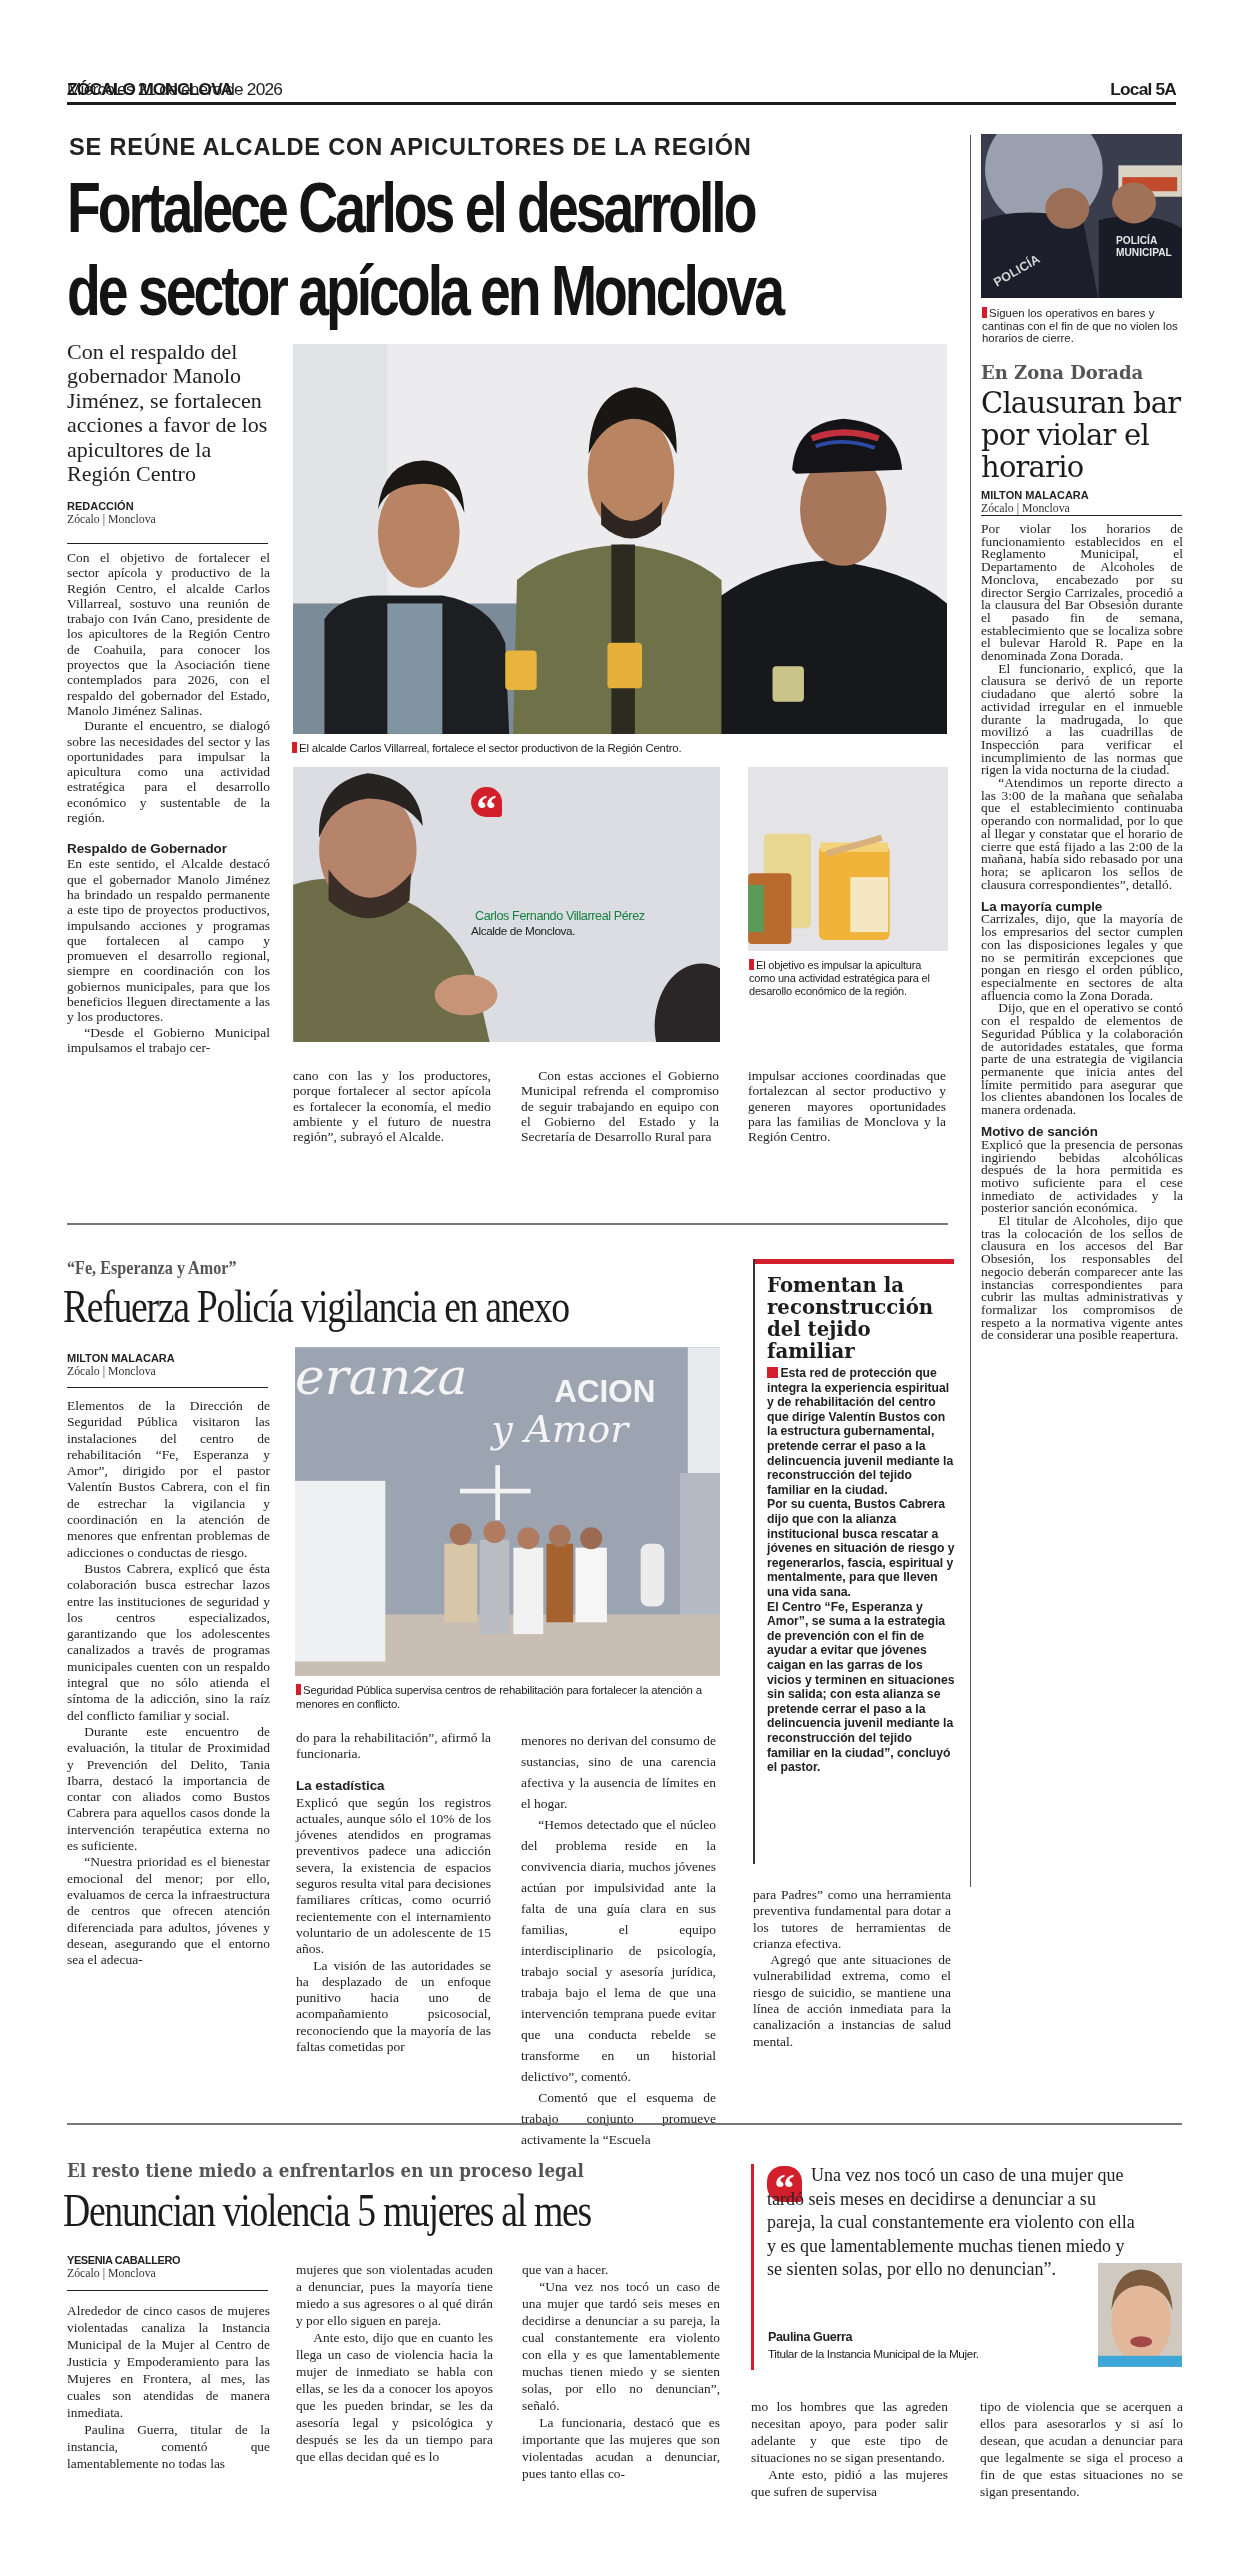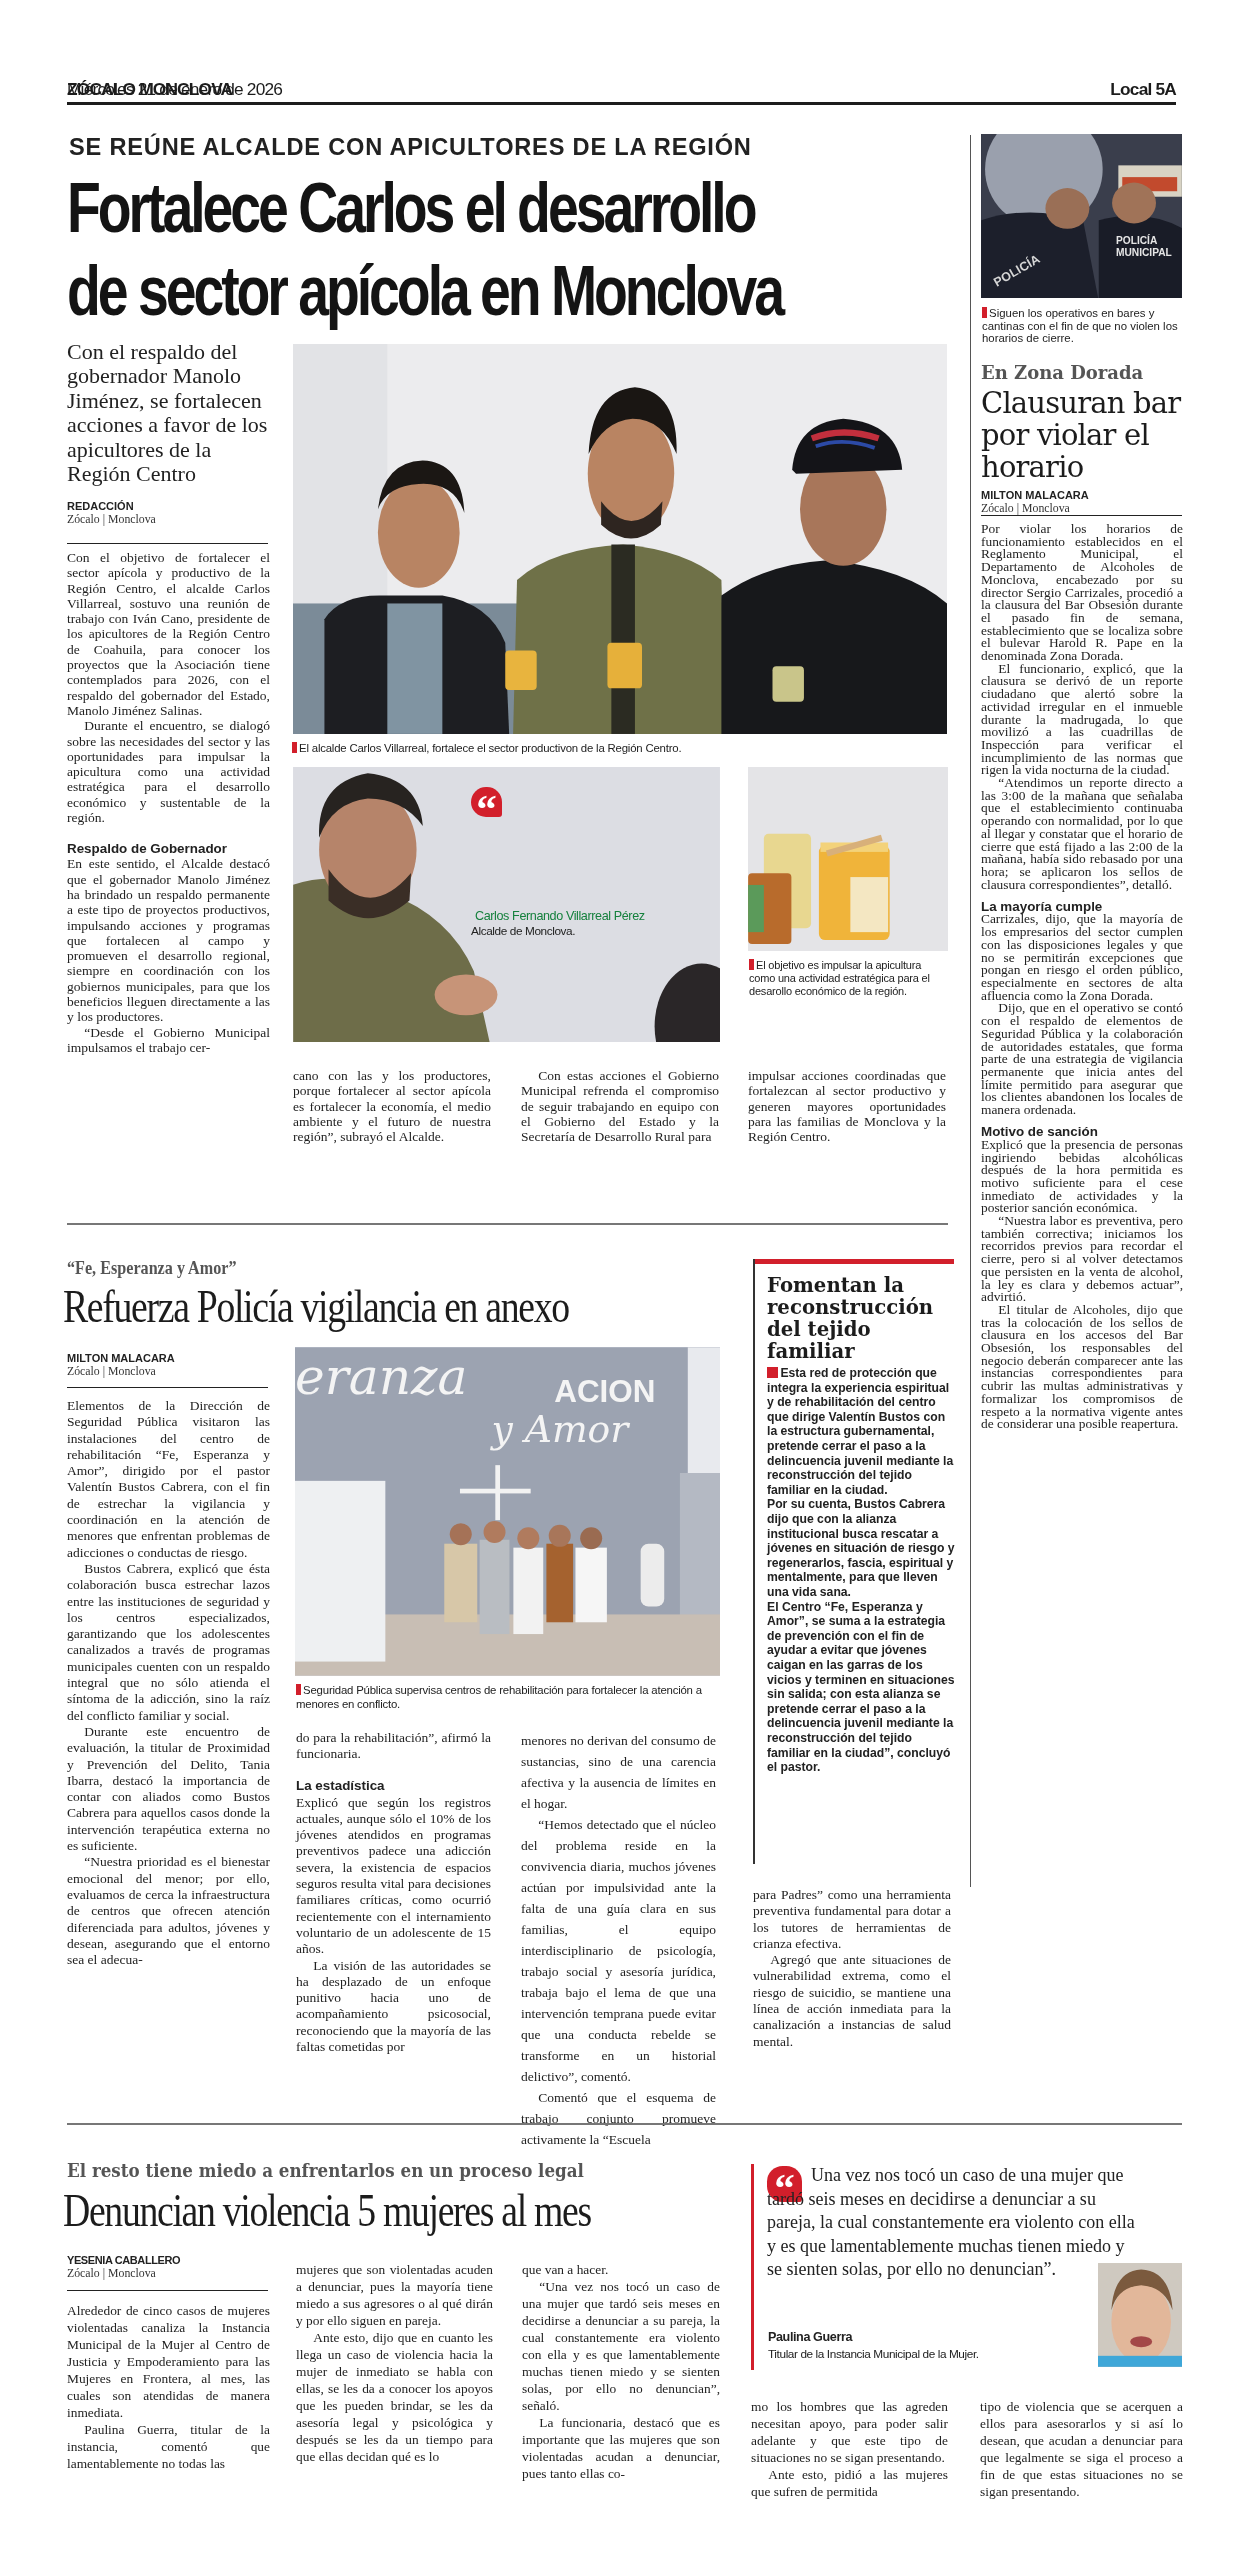--- a/index.html
+++ b/index.html
@@ -165,21 +165,20 @@
 <div class="abs rule-thin" style="left:981px;top:515px;width:201px;height:0.8px"></div>
 <div class="abs body" style="left:981px;top:523px;width:202px;font-size:13.4px;line-height:12.7px">
   <p class="first">Por violar los horarios de funcionamiento establecidos en el Reglamento Municipal, el Departamento de Alcoholes de Monclova, encabezado por su director Sergio Carrizales, procedió a la clausura del Bar Obsesión durante el pasado fin de semana, establecimiento que se localiza sobre el bulevar Harold R. Pape en la denominada Zona Dorada.</p>
   <p>El funcionario, explicó, que la clausura se derivó de un reporte ciudadano que alertó sobre la actividad irregular en el inmueble durante la madrugada, lo que movilizó a las cuadrillas de Inspección para verificar el incumplimiento de las normas que rigen la vida nocturna de la ciudad.</p>
   <p>“Atendimos un reporte directo a las 3:00 de la mañana que señalaba que el establecimiento continuaba operando con normalidad, por lo que al llegar y constatar que el horario de cierre que está fijado a las 2:00 de la mañana, había sido rebasado por una hora; se aplicaron los sellos de clausura correspondientes”, detalló.</p>
   <div class="subhead" style="margin-top:9.4px">La mayoría cumple</div>
   <p class="first">Carrizales, dijo, que la mayoría de los empresarios del sector cumplen con las disposiciones legales y que no se permitirán excepciones que pongan en riesgo el orden público, especialmente en sectores de alta afluencia como la Zona Dorada.</p>
   <p>Dijo, que en el operativo se contó con el respaldo de elementos de Seguridad Pública y la colaboración de autoridades estatales, que forma parte de una estrategia de vigilancia permanente que inicia antes del límite permitido para asegurar que los clientes abandonen los locales de manera ordenada.</p>
   <div class="subhead" style="margin-top:9.4px">Motivo de sanción</div>
   <p class="first">Explicó que la presencia de personas ingiriendo bebidas alcohólicas después de la hora permitida es motivo suficiente para el cese inmediato de actividades y la posterior sanción económica.</p>
-  <p>“Nuestra labor es preventiva, pero también correctiva; iniciamos los recorridos previos para recordar el cierre, pero si al volver detectamos que persisten en la venta de alcohol, la ley es clara y debemos actuar”, advirtió.</p>
   <p>El titular de Alcoholes, dijo que tras la colocación de los sellos de clausura en los accesos del Bar Obsesión, los responsables del negocio deberán comparecer ante las instancias correspondientes para cubrir las multas administrativas y formalizar los compromisos de respeto a la normativa vigente antes de considerar una posible reapertura.</p>
 </div>
 
 <div class="abs" style="left:67px;top:1257px;font-family:'Liberation Serif',serif;font-weight:bold;font-size:19px;color:#555;transform:scaleX(.85);transform-origin:left top">“Fe, Esperanza y Amor”</div>
 <div class="abs headline-light" style="left:63px;top:1280px">Refuerza Policía vigilancia en anexo</div>
 <div class="abs" style="left:67px;top:1352px;width:201px">
   <div class="byline-name">MILTON MALACARA</div>
   <div class="byline-place">Zócalo | Monclova</div>
 </div>
 <div class="abs rule-thin" style="left:67px;top:1387px;width:201px;height:0.8px"></div>
@@ -282,18 +281,18 @@
     <rect width="107" height="132" fill="#cfc9c0"></rect>
     <ellipse cx="55" cy="75" rx="38" ry="52" fill="#e2b79a"></ellipse>
     <path d="M17 60 Q20 10 55 8 Q92 10 95 60 Q85 30 55 28 Q25 30 17 60Z" fill="#7b5a3e"></path>
     <ellipse cx="55" cy="100" rx="14" ry="7" fill="#a34848"></ellipse>
     <rect x="0" y="118" width="107" height="14" fill="#3fa7d8"></rect>
   </svg>
 </div>
 
 <div class="abs body" style="left:751px;top:2398px;width:197px;font-size:13.4px;line-height:17px">
   <p class="first">mo los hombres que las agreden necesitan apoyo, para poder salir adelante y que este tipo de situaciones no se sigan presentando.</p>
-  <p>Ante esto, pidió a las mujeres que sufren de permitida</p>
+  <p>Ante esto, pidió a las mujeres que sufren de supervisa</p>
 </div>
 <div class="abs body" style="left:980px;top:2398px;width:203px;font-size:13.4px;line-height:17px">
   <p class="first">tipo de violencia que se acerquen a ellos para asesorarlos y si así lo desean, que acudan a denunciar para que legalmente se siga el proceso a fin de que estas situaciones no se sigan presentando.</p>
 </div>
 
 
 </body></html>

